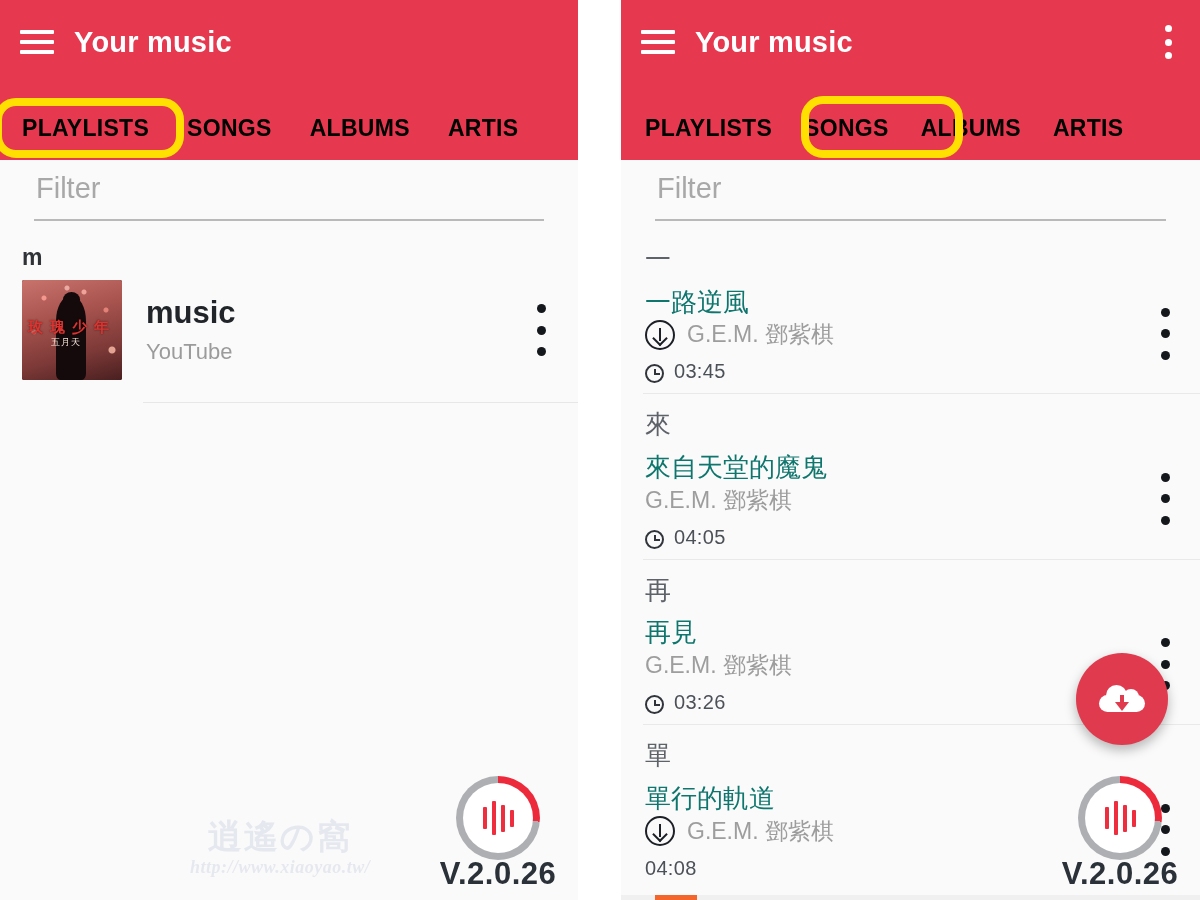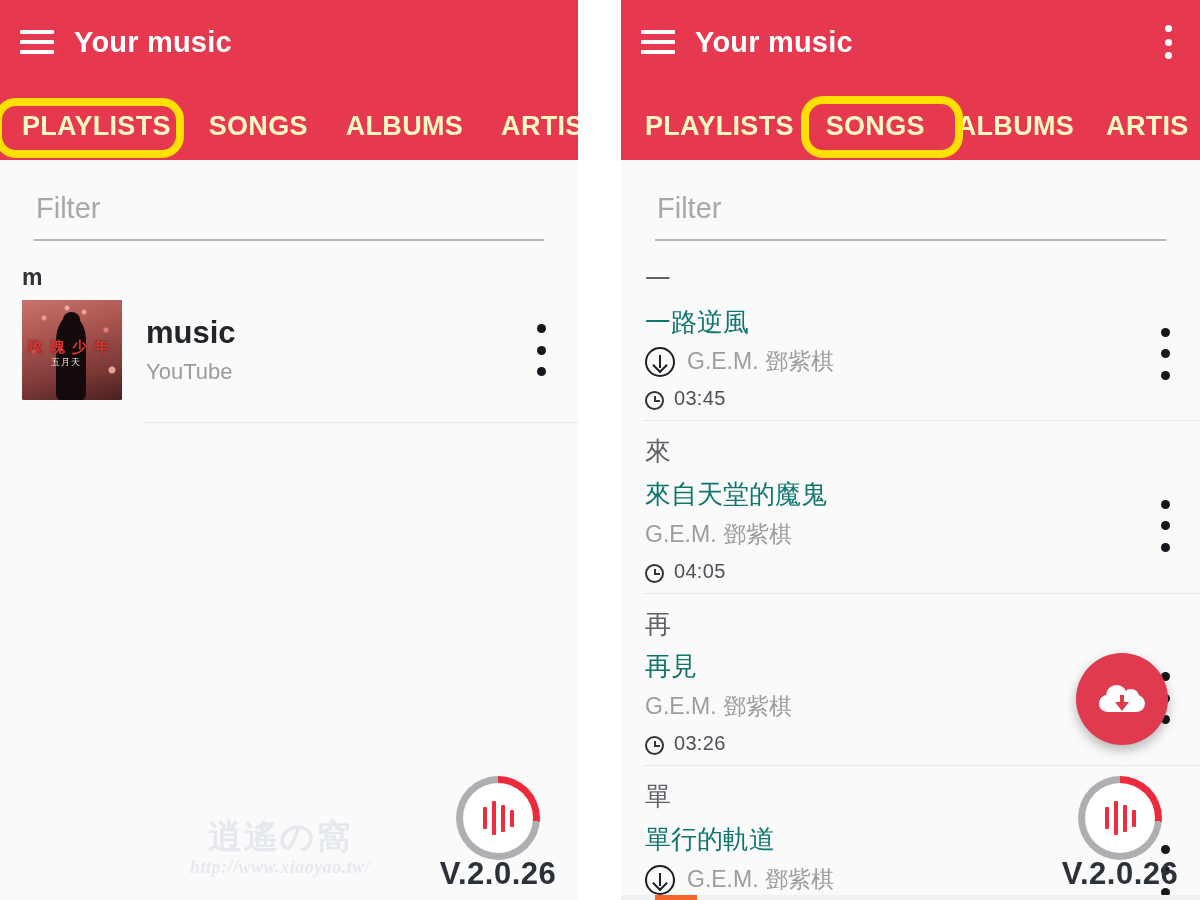--- a/index.html
+++ b/index.html
@@ -25,32 +25,32 @@
   .hamburger span { display:block; height:4px; background:#fff; border-radius:1px; width:100%; }
   .app-title { color:#fff; font-size:29px; font-weight:bold; letter-spacing:.2px; white-space:nowrap; }
   .spacer { flex:1 1 auto; }
   .kebab-white { width:8px; height:34px; display:flex; flex-direction:column; justify-content:space-between;
                  align-items:center; margin-right:8px; cursor:pointer; }
   .kebab-white i { display:block; width:7px; height:7px; border-radius:50%; background:#fff; }
 
   
   .tabs { display:flex; align-items:flex-end; height:76px; padding-left:20px; padding-bottom:14px;
           white-space:nowrap; overflow:hidden; }
-  .tab { color:#fef9c3; font-size:27px; font-weight:bold; letter-spacing:.3px;
+  .tab { color:#000000; font-size:23px; font-weight:bold; letter-spacing:.3px;
          padding:4px 2px; margin-right:34px; flex:0 0 auto; cursor:pointer; }
   .panel-right .tabs { padding-left:22px; }
   .panel-right .tab { margin-right:28px; }
 
   
   .hl { position:absolute; border:8px solid #FFE000; border-radius:22px; pointer-events:none; z-index:30; }
   .hl-playlists { left:-6px;  top:98px;  width:190px; height:60px; }
   .hl-songs     { left:180px; top:96px;  width:162px; height:62px; }
 
   
-  .filter-wrap { padding:32px 34px 0 34px; }
+  .filter-wrap { padding:12px 34px 0 34px; }
   .filter-input { width:100%; border:none; outline:none; background:transparent;
                   font-family:"Liberation Sans", sans-serif; font-size:29px; color:#9a9a9a;
                   padding:0 0 14px 2px; }
   .filter-input::placeholder { color:#a8a8a8; }
   .filter-rule { height:2px; background:#b9b9b9; width:100%; }
 
   
   .list { padding-top:8px; }
 
   .section-head { font-size:26px; color:#5e6269; padding:16px 0 6px 24px; font-weight:normal; line-height:1.1; }
@@ -88,21 +88,21 @@
                 align-items:center; flex:0 0 auto; margin-right:14px; cursor:pointer; }
   .kebab-dark i { display:block; width:9px; height:9px; border-radius:50%; background:#14171c; }
 
   .row-divider { height:1px; background:#e7e7e7; margin:22px 0 0 143px; }
   .sec-divider { height:1px; background:#e9e9e9; margin:0 0 0 22px; }
 
   
   .song-row { position:relative; padding:6px 18px 10px 24px; display:flex; align-items:flex-start; }
   .song-main { flex:1 1 auto; }
   .song-title { font-size:26px; color:#0f766e; line-height:1.3; }
-  .song-meta  { display:flex; align-items:flex-end; margin-top:7px; }
+  .song-meta  { display:flex; align-items:center; }
   .dl-icon { width:30px; height:30px; border:2px solid #1d2127; border-radius:50%; flex:0 0 auto;
              margin-right:12px; position:relative; }
   .dl-icon:before { content:""; position:absolute; left:50%; top:6px; width:2px; height:13px;
              background:#1d2127; transform:translateX(-50%); }
   .dl-icon:after  { content:""; position:absolute; left:50%; top:11px; width:9px; height:9px;
              border-right:2px solid #1d2127; border-bottom:2px solid #1d2127;
              transform:translateX(-50%) rotate(45deg); }
   .song-artist { font-size:23px; color:#9d9d9d; }
   .song-dur-wrap { display:flex; align-items:flex-end; margin-top:10px; }
   .clock-icon { width:19px; height:19px; border:2px solid #31353b; border-radius:50%; position:relative;

